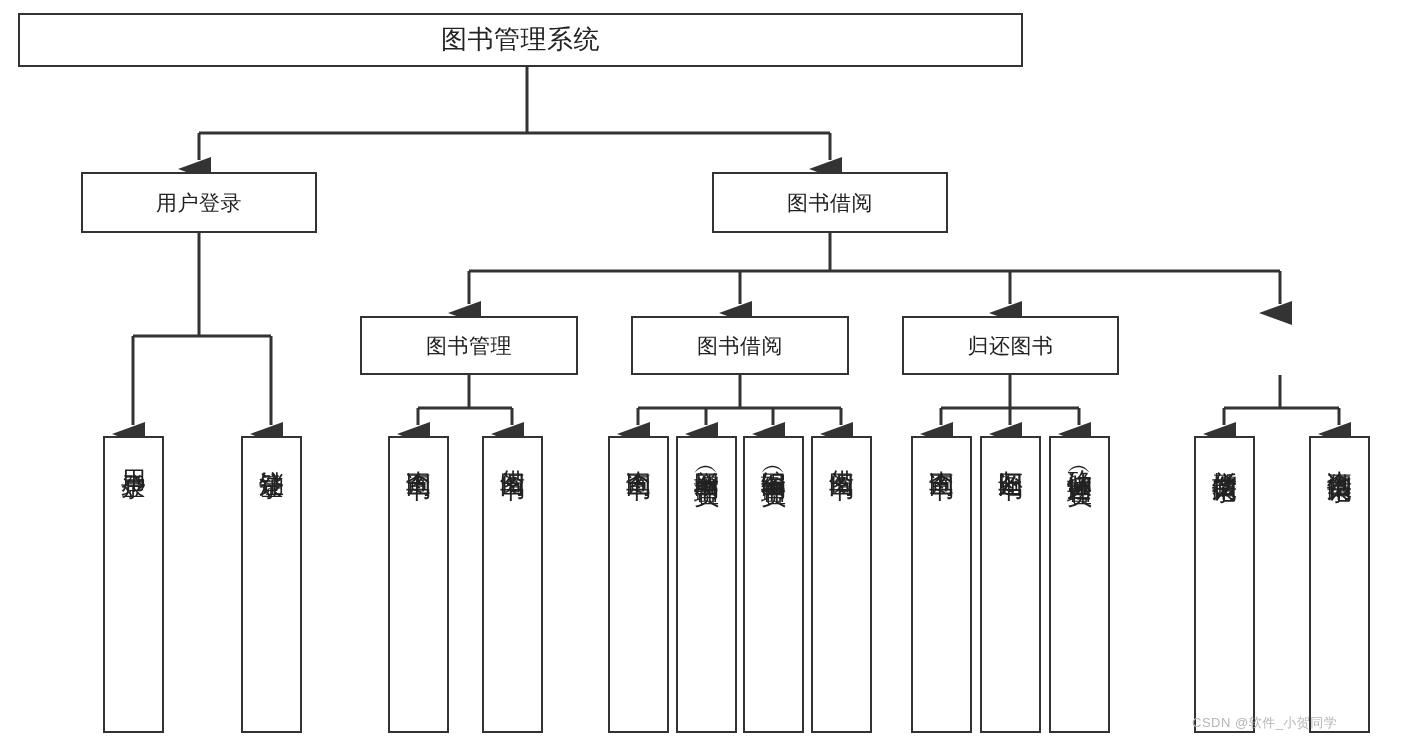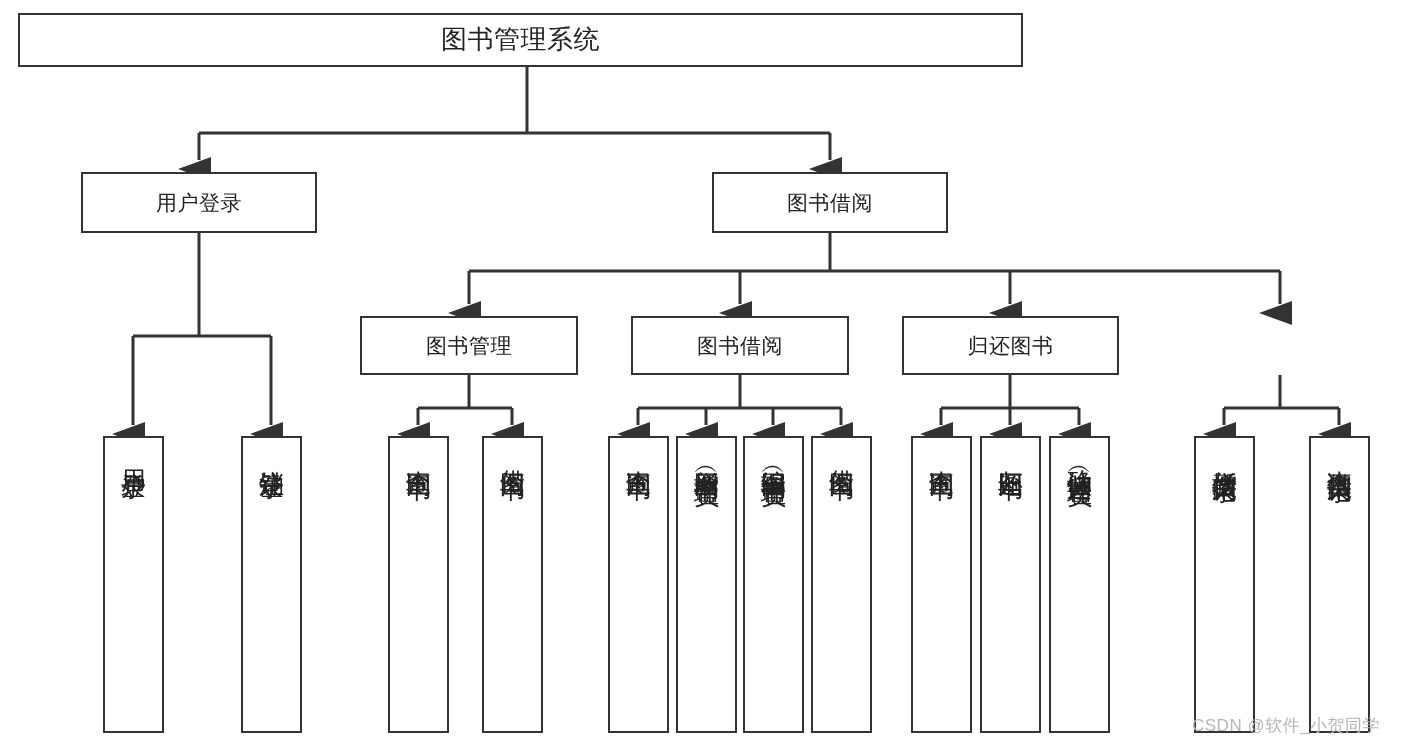--- a/index.html
+++ b/index.html
@@ -60,21 +60,21 @@
     writing-mode: vertical-rl;
     text-orientation: upright;
     font-size: 25px;
     letter-spacing: 2px;
     line-height: 1.0;
   }
   .watermark {
     position: absolute;
     left: 1192px;
     top: 714px;
-    font-size: 17px;
+    font-size: 13px;
     color: #b6b6b6;
     white-space: nowrap;
     letter-spacing: 0.5px;
   }
 </style>
 </head>
 <body>
 
 <div id="canvas">
 

